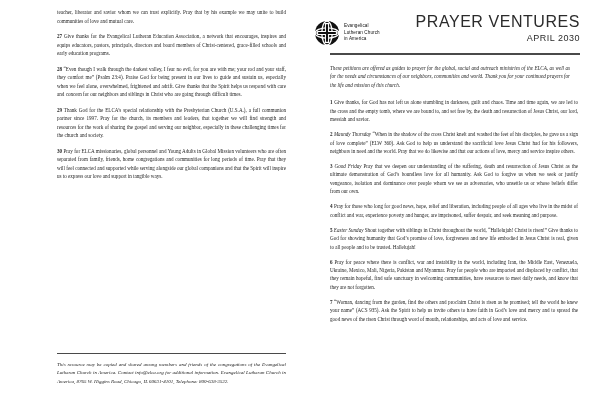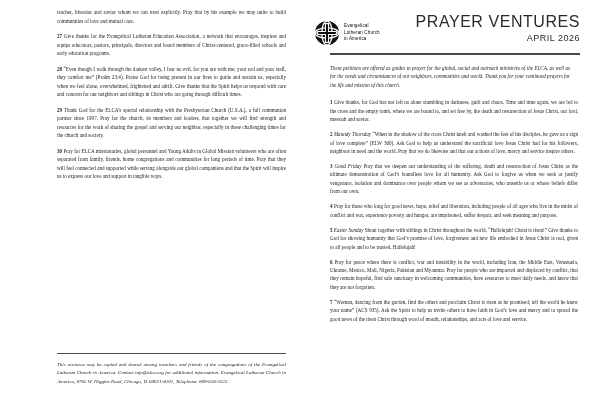--- a/index.html
+++ b/index.html
@@ -215,21 +215,21 @@
         </svg>
         <div class="brand-words">
           <div>Evangelical</div>
           <div>Lutheran Church</div>
           <div>in America</div>
         </div>
       </div>
 
       <div class="title-block">
         <div class="doc-title">PRAYER VENTURES</div>
-        <div class="doc-date">APRIL 2026</div>
+        <div class="doc-date">APRIL 2030</div>
       </div>
 
     </div>
 
     <div class="header-rule"></div>
 
     <div class="intro">These petitions are offered as guides to prayer for the global, social and outreach ministries of the ELCA, as well as for the needs and circumstances of our neighbors, communities and world. Thank you for your continued prayers for the life and mission of this church.</div>
 
     <div class="entries">
 

